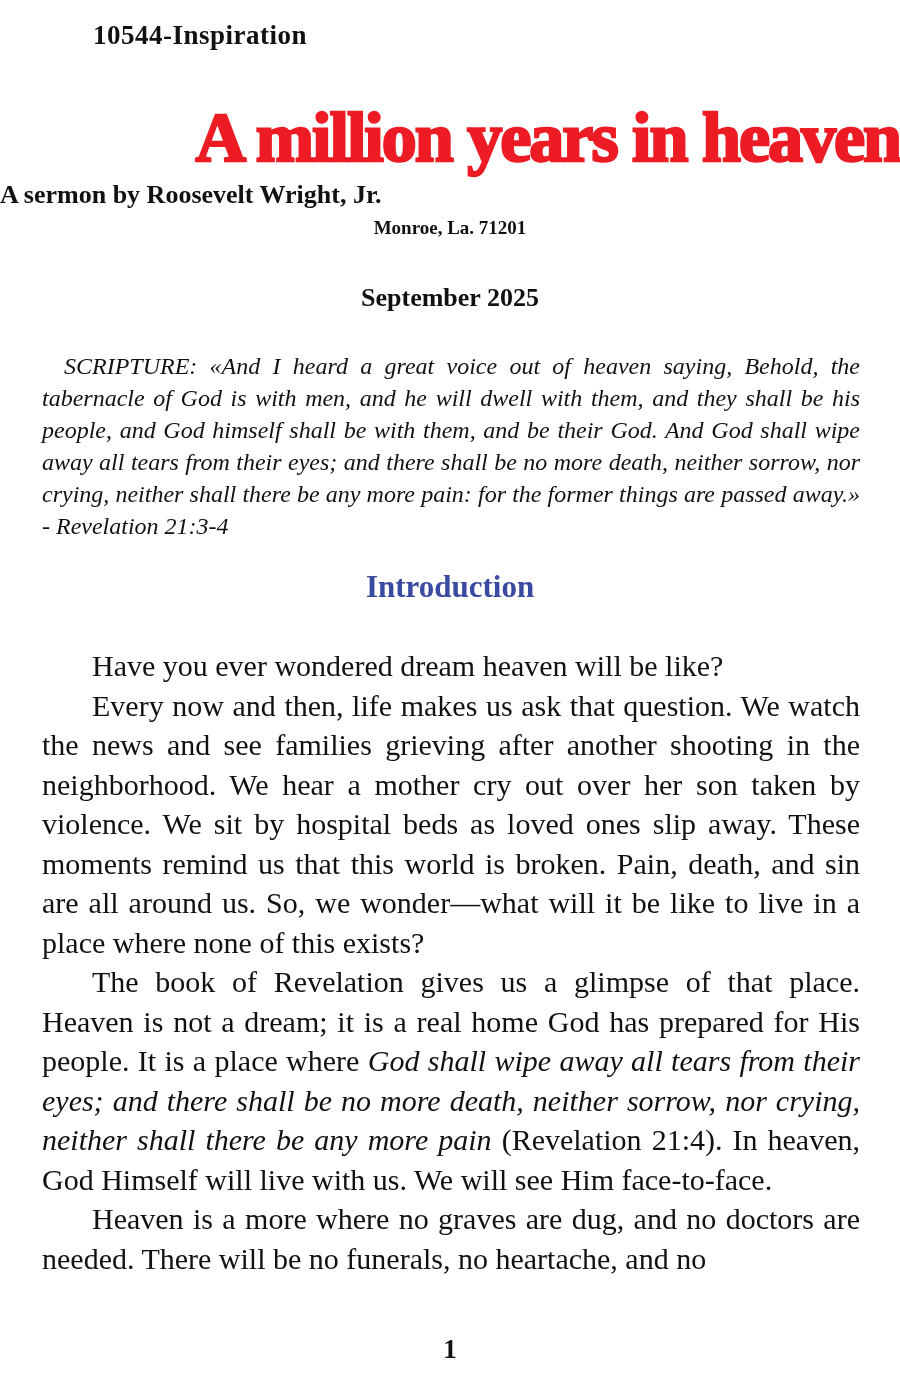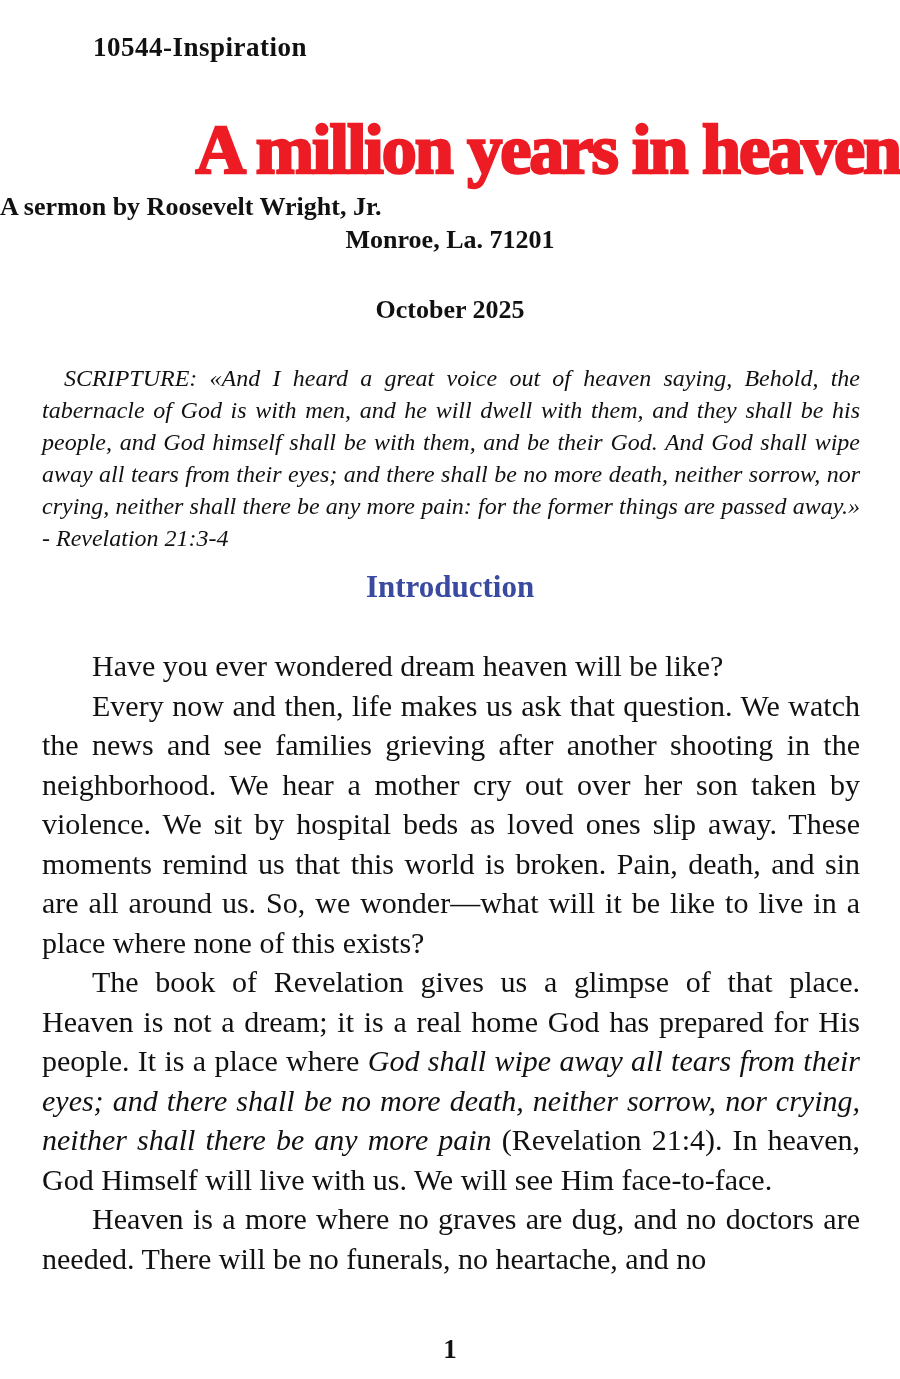--- a/index.html
+++ b/index.html
@@ -10,21 +10,21 @@
   .page {
     position: relative;
     width: 900px;
     height: 1379px;
     background: #ffffff;
     color: #111111;
     font-family: "Liberation Serif", serif;
     overflow: hidden;
   }
   .doc-id {
-    padding-top: 32px;
+    padding-top: 20px;
     margin-left: 93px;
     font-size: 27px;
     font-weight: bold;
     letter-spacing: 0.5px;
   }
   .main-title {
     margin-top: 52px;
     text-align: right;
     font-size: 70px;
     line-height: 1.0;
@@ -35,42 +35,42 @@
     white-space: nowrap;
   }
   .byline {
     margin-top: 6px;
     font-size: 26px;
     line-height: 32px;
     font-weight: bold;
   }
   .location {
     text-align: center;
-    font-size: 26px;
+    font-size: 19px;
     line-height: 33px;
     font-weight: bold;
   }
   .date {
     margin-top: 37px;
     text-align: center;
     font-size: 26px;
     line-height: 33px;
     font-weight: bold;
   }
   .scripture {
     margin: 36px 40px 0 42px;
     font-size: 24px;
     line-height: 32px;
     font-style: italic;
     text-align: justify;
     text-indent: 22px;
     font-family: Liberation Serif, serif;
   }
   .section-heading {
-    margin-top: 12px;
+    margin-top: 24px;
     text-align: center;
     font-size: 31px;
     line-height: 42px;
     font-weight: bold;
     color: #3A4AA0;
   }
   .body-text {
     margin: 38px 40px 0 42px;
     font-size: 30px;
     line-height: 39.5px;
@@ -99,21 +99,21 @@
 <div class="page">
 
   <div class="doc-id">10544-Inspiration</div>
 
   <div class="main-title">A million years in heaven</div>
 
   <div class="byline">A sermon by Roosevelt Wright, Jr.</div>
 
   <div class="location">Monroe, La. 71201</div>
 
-  <div class="date">October 2025</div>
+  <div class="date">September 2025</div>
 
   <div class="scripture">SCRIPTURE: «And I heard a great voice out of heaven saying, Behold, the tabernacle of God is with men, and he will dwell with them, and they shall be his people, and God himself shall be with them, and be their God. And God shall wipe away all tears from their eyes; and there shall be no more death, neither sorrow, nor crying, neither shall there be any more pain: for the former things are passed away.» - Revelation 21:3-4</div>
 
   <div class="section-heading">Introduction</div>
 
   <div class="body-text">
       <p><span>Have you ever wondered dream heaven will be like?</span></p>
       <p><span>Every now and then, life makes us ask that question. We watch the news and see families grieving after another shooting in the neighborhood. We hear a mother cry out over her son taken by violence. We sit by hospital beds as loved ones slip away. These moments remind us that this world is broken. Pain, death, and sin are all around us. So, we wonder—what will it be like to live in a place where none of this exists?</span></p>
       <p><span>The book of Revelation gives us a glimpse of that place. Heaven is not a dream; it is a real home God has prepared for His people. It is a place where </span><span class="it">God shall wipe away all tears from their eyes; and there shall be no more death, neither sorrow, nor crying, neither shall there be any more pain</span><span> (Revelation 21:4). In heaven, God Himself will live with us. We will see Him face-to-face.</span></p>
       <p><span>Heaven is a more where no graves are dug, and no doctors are needed. There will be no funerals, no heartache, and no</span></p>

